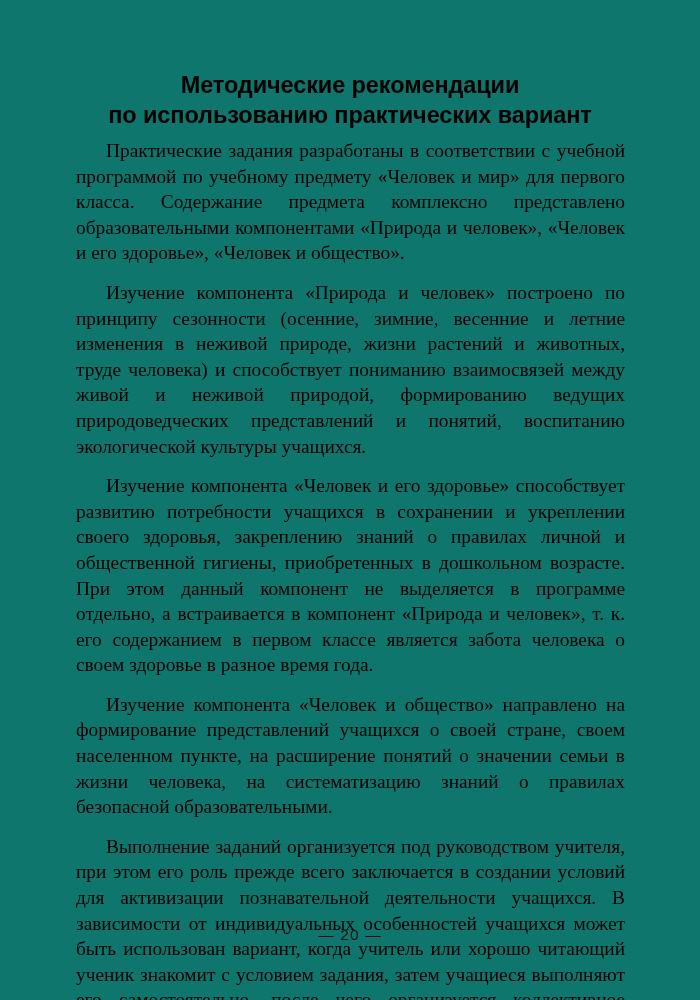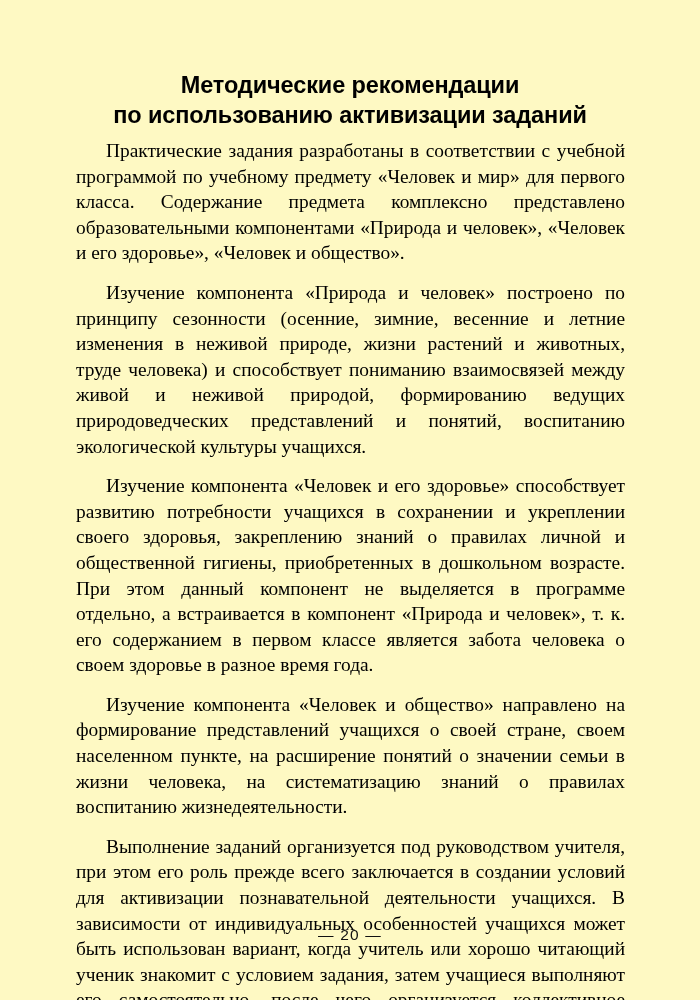--- a/index.html
+++ b/index.html
@@ -5,21 +5,21 @@
   html, body {
     margin: 0;
     padding: 0;
     background: #ffffff;
   }
 
   .page {
     position: relative;
     width: 700px;
     height: 1000px;
-    background: #fef9c3;
+    background: #0f766e;
     overflow: hidden;
     box-sizing: border-box;
     font-family: "Liberation Serif", "DejaVu Serif", serif;
     color: #000000;
   }
 
   .page-title {
     position: absolute;
     left: 62px;
     top: 54px;
@@ -70,27 +70,27 @@
     color: #111111;
   }
 </style>
 </head>
 <body>
 
 <div class="page">
 
   <h1 class="page-title">
     <span class="title-line">Методические рекомендации</span>
-    <span class="title-line">по использованию активизации заданий</span>
+    <span class="title-line">по использованию практических вариант</span>
   </h1>
 
   <div class="body-text">
     <p class="para">Практические задания разработаны в соответствии с учебной программой по учебному предмету «Человек и мир» для первого класса. Содержание предмета комплексно представлено образовательными компонентами «Природа и человек», «Человек и его здоровье», «Человек и общество».</p>
     <p class="para">Изучение компонента «Природа и человек» построено по принципу сезонности (осенние, зимние, весенние и летние изменения в неживой природе, жизни растений и животных, труде человека) и способствует пониманию взаимосвязей между живой и неживой природой, формированию ведущих природоведческих представлений и понятий, воспитанию экологической культуры учащихся.</p>
     <p class="para">Изучение компонента «Человек и его здоровье» способствует развитию потребности учащихся в сохранении и укреплении своего здоровья, закреплению знаний о правилах личной и общественной гигиены, приобретенных в дошкольном возрасте. При этом данный компонент не выделяется в программе отдельно, а встраивается в компонент «Природа и человек», т. к. его содержанием в первом классе является забота человека о своем здоровье в разное время года.</p>
-    <p class="para">Изучение компонента «Человек и общество» направлено на формирование представлений учащихся о своей стране, своем населенном пункте, на расширение понятий о значении семьи в жизни человека, на систематизацию знаний о правилах воспитанию жизнедеятельности.</p>
+    <p class="para">Изучение компонента «Человек и общество» направлено на формирование представлений учащихся о своей стране, своем населенном пункте, на расширение понятий о значении семьи в жизни человека, на систематизацию знаний о правилах безопасной образовательными.</p>
     <p class="para">Выполнение заданий организуется под руководством учителя, при этом его роль прежде всего заключается в создании условий для активизации познавательной деятельности учащихся. В зависимости от индивидуальных особенностей учащихся может быть использован вариант, когда учитель или хорошо читающий ученик знакомит с условием задания, затем учащиеся выполняют его самостоятельно, после чего организуется коллективное обсуждение. Так как многие задания носят открытый характер (т. е. не сводятся к единственно правильному ответу), рекомендуется предоставлять возможность высказываться всем желающим.</p>
 
   </div>
 
   <div class="page-number">— 20 —</div>
 
 </div>
 
 </body></html>

